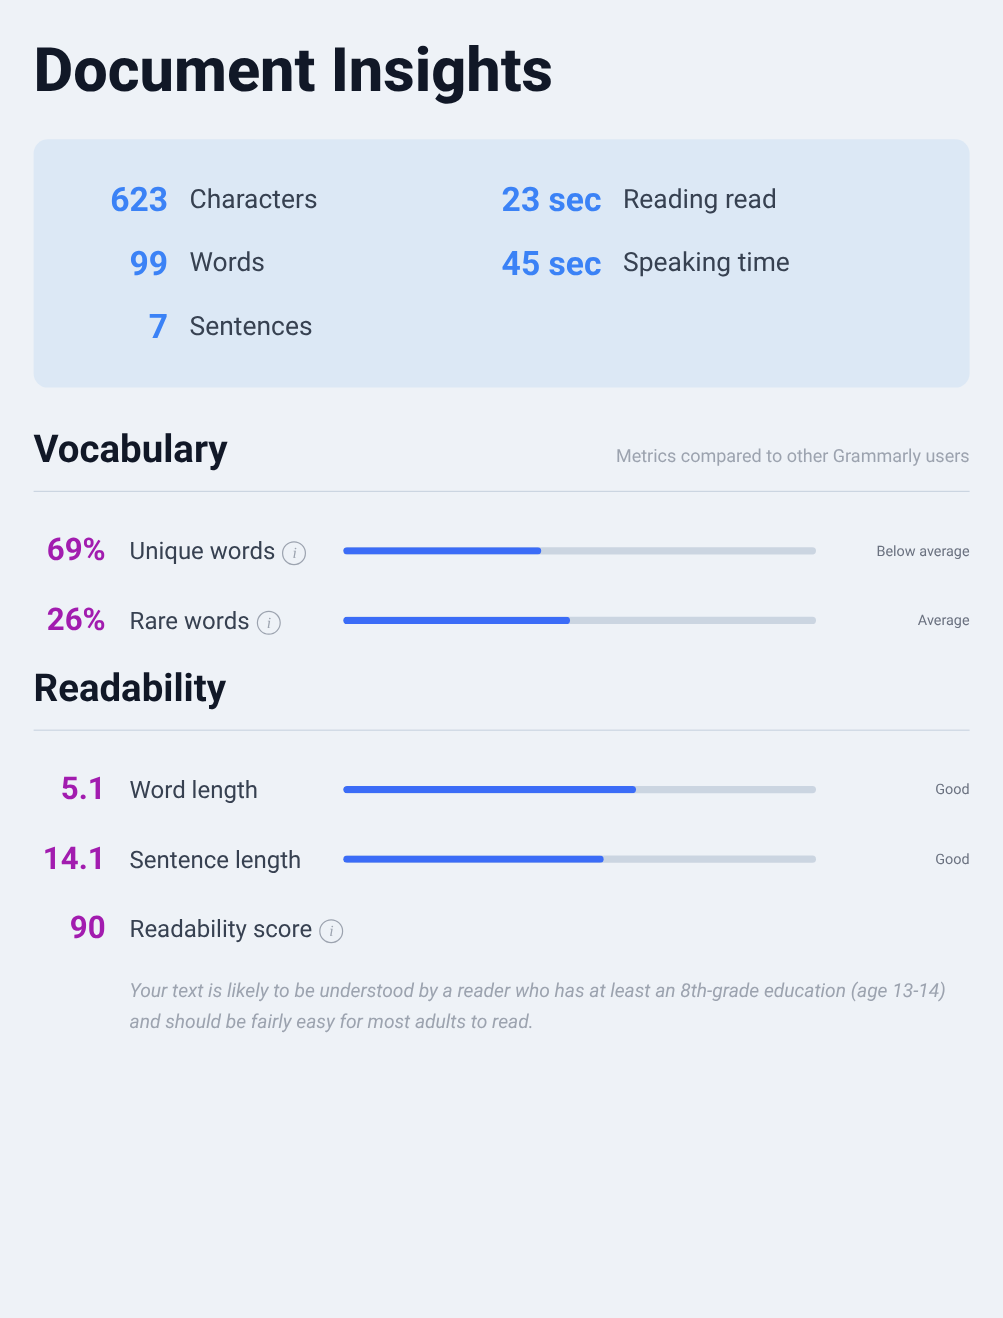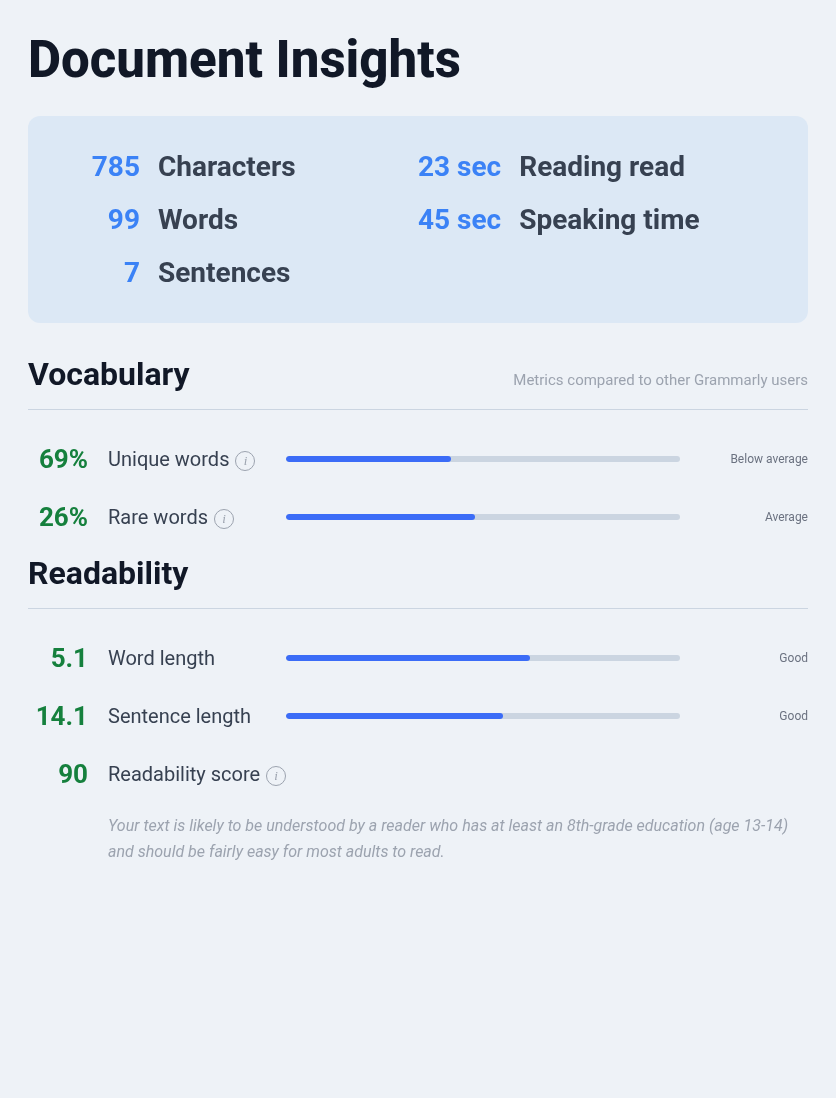--- a/index.html
+++ b/index.html
@@ -47,23 +47,23 @@
 
     .stat-value {
       font-size: 28px;
       font-weight: 700;
       color: #3b82f6;
       min-width: 80px;
       text-align: right;
     }
 
     .stat-label {
-      font-size: 28px;
+      font-size: 22px;
       color: #374151;
-      font-weight: 700;
+      font-weight: 400;
     }
 
     .section-header {
       display: flex;
       align-items: baseline;
       justify-content: space-between;
       margin-bottom: 16px;
     }
 
     .section-title {
@@ -86,21 +86,21 @@
     .metric-row {
       display: flex;
       align-items: center;
       padding: 14px 0;
       gap: 0;
     }
 
     .metric-value {
       font-size: 26px;
       font-weight: 700;
-      color: #15803d;
+      color: #a21caf;
       min-width: 80px;
       text-align: right;
       padding-right: 20px;
     }
 
     .metric-label {
       font-size: 20px;
       color: #374151;
       min-width: 160px;
       display: flex;
@@ -164,21 +164,21 @@
   </style>
 </head>
 <body>
 
 <h1 class="page-title">Document Insights</h1>
 
 <div class="stats-card">
   <div class="stats-grid">
     <div>
       <div class="stat-row">
-        <span class="stat-value">785</span>
+        <span class="stat-value">623</span>
         <span class="stat-label">Characters</span>
       </div>
       <div class="stat-row">
         <span class="stat-value">99</span>
         <span class="stat-label">Words</span>
       </div>
       <div class="stat-row">
         <span class="stat-value">7</span>
         <span class="stat-label">Sentences</span>
       </div>

